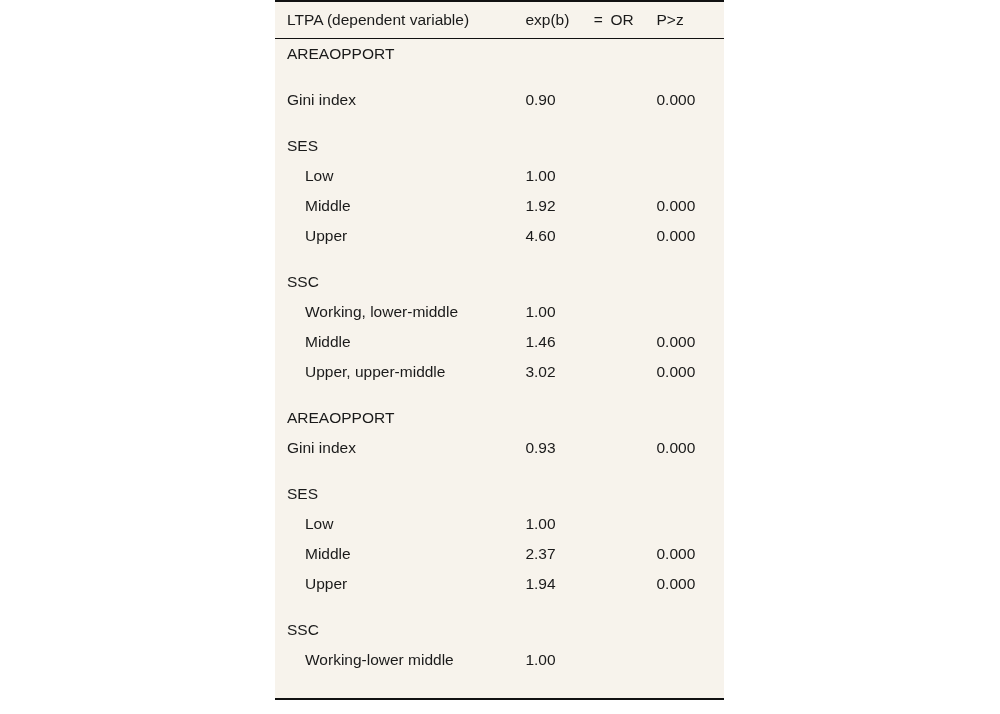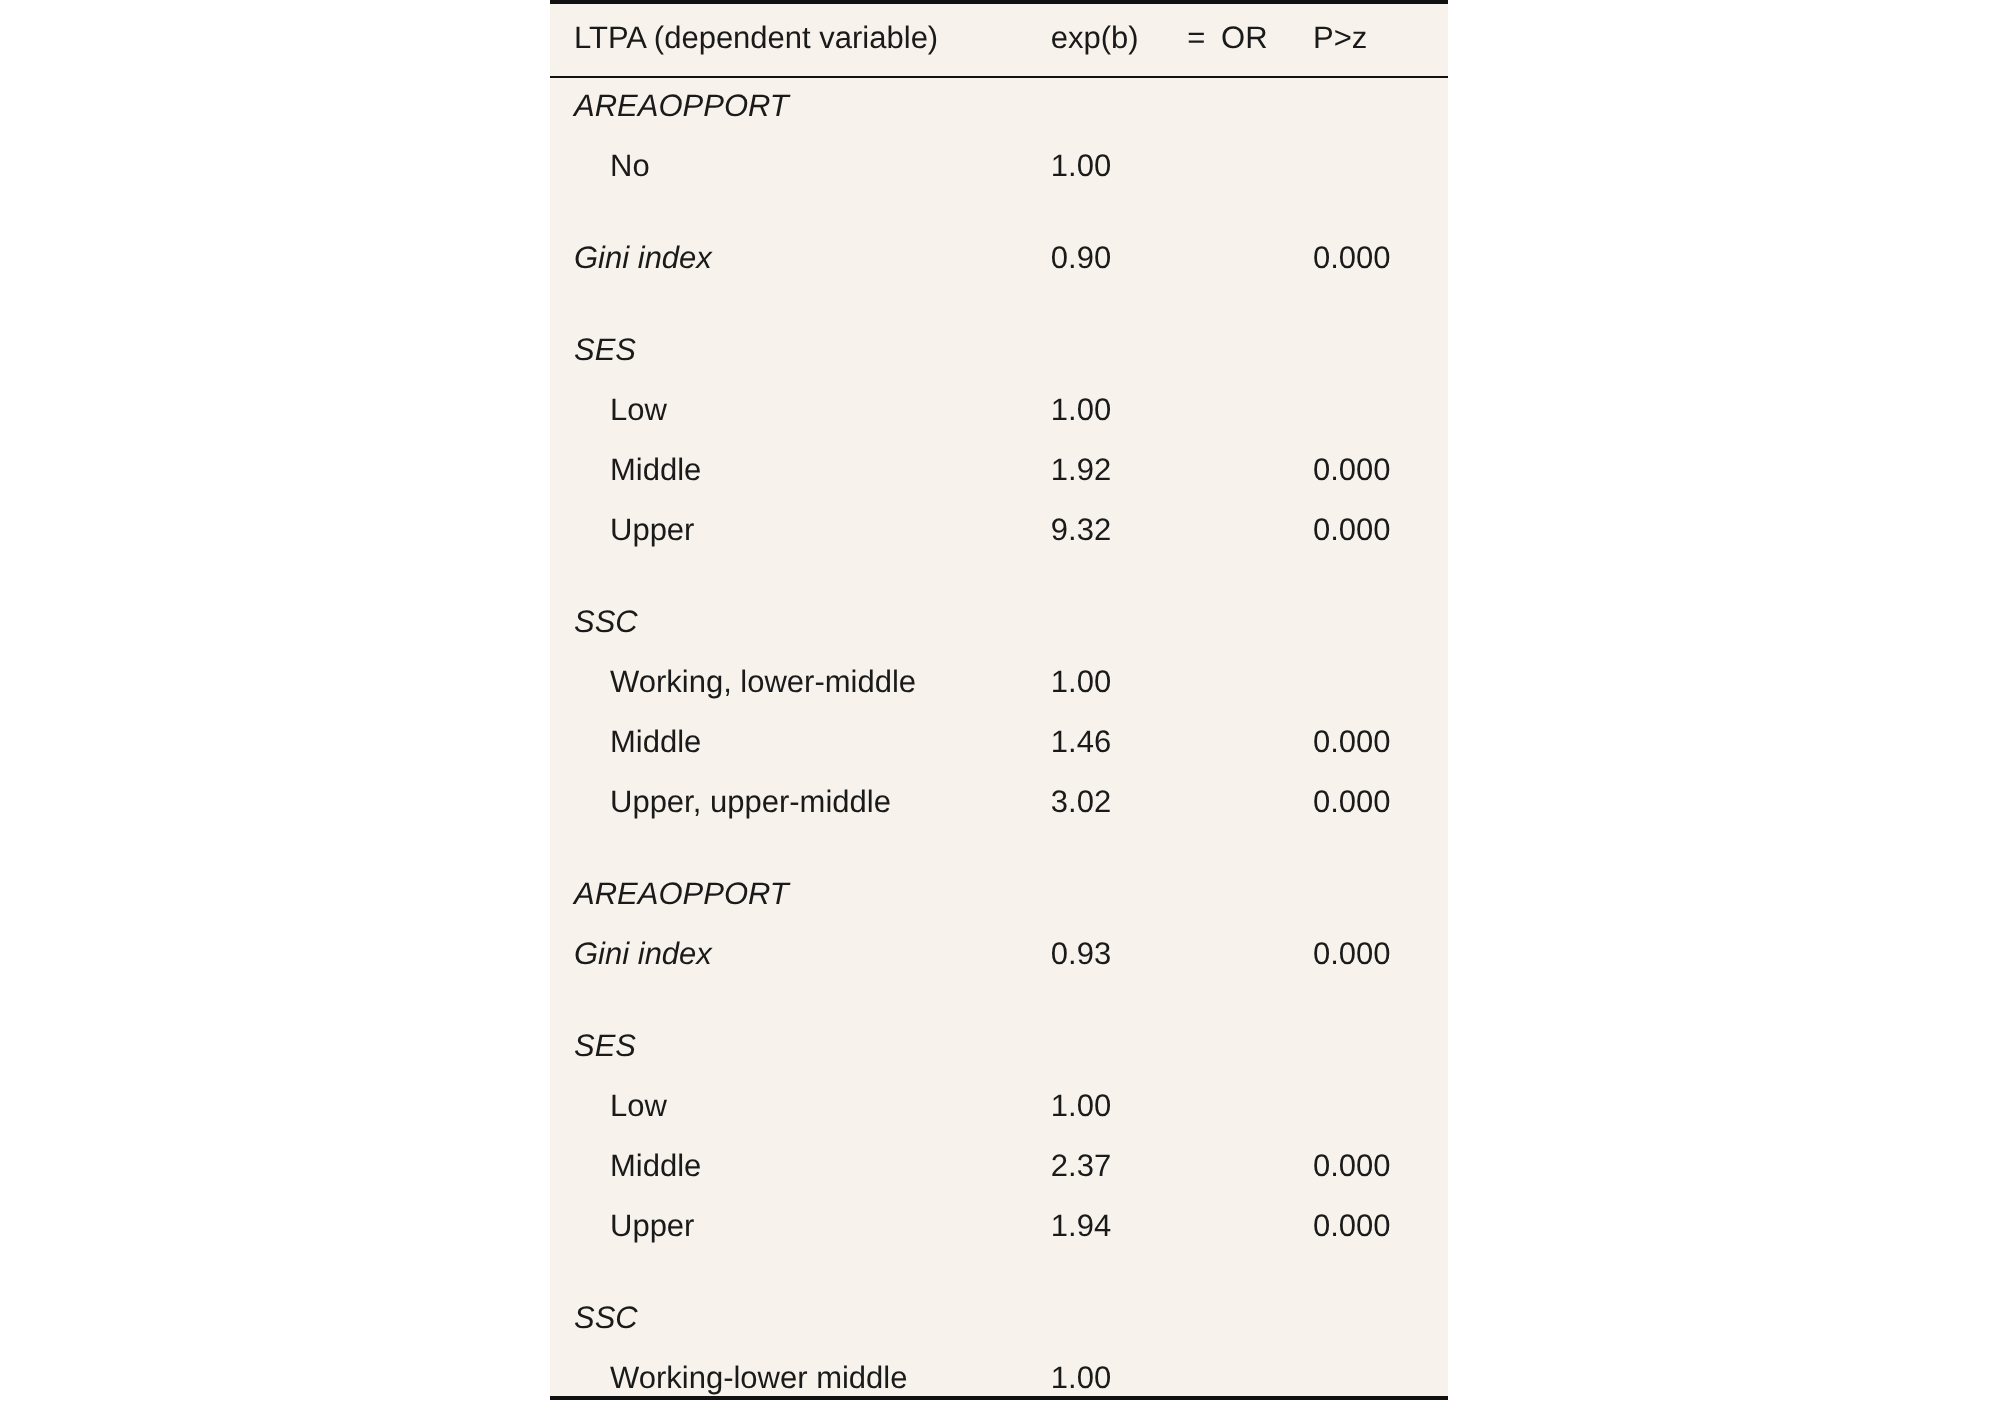--- a/index.html
+++ b/index.html
@@ -45,21 +45,20 @@
     padding-bottom: 9px;
     font-size: 15.5px;
   }
   .col-var   { width: 232px; padding-left: 12px !important; }
   .col-exp   { width: 62px; }
   .col-eq    { width: 26px; text-align: center !important; }
   .col-or    { width: 48px; text-align: left; }
   .col-p     { width: 70px; }
   .rowcell { padding-top: 6px !important; padding-bottom: 6px !important; }
   .group-label {
-    font-style: italic;
     padding-left: 12px !important;
   }
   .item-label {
     padding-left: 30px !important;
   }
   .spacer td { height: 16px; line-height: 16px; font-size: 0; }
   .bottom-rule {
     position: absolute;
     left: 275px;
     top: 698px;
@@ -84,27 +83,20 @@
         </tr>
       </thead>
       <tbody id="table-body">
           <tr>
             <td class="rowcell col-var group-label">AREAOPPORT</td>
             <td class="rowcell col-exp"></td>
             <td class="rowcell col-eq"></td>
             <td class="rowcell col-or"></td>
             <td class="rowcell col-p"></td>
           </tr>
-          <tr>
-            <td class="rowcell col-var item-label">No</td>
-            <td class="rowcell col-exp">1.00</td>
-            <td class="rowcell col-eq"></td>
-            <td class="rowcell col-or"></td>
-            <td class="rowcell col-p"></td>
-          </tr>
           <tr class="spacer">
             <td colspan="5"></td>
           </tr>
           <tr>
             <td class="rowcell col-var group-label">Gini index</td>
             <td class="rowcell col-exp">0.90</td>
             <td class="rowcell col-eq"></td>
             <td class="rowcell col-or"></td>
             <td class="rowcell col-p">0.000</td>
           </tr>
@@ -127,21 +119,21 @@
           </tr>
           <tr>
             <td class="rowcell col-var item-label">Middle</td>
             <td class="rowcell col-exp">1.92</td>
             <td class="rowcell col-eq"></td>
             <td class="rowcell col-or"></td>
             <td class="rowcell col-p">0.000</td>
           </tr>
           <tr>
             <td class="rowcell col-var item-label">Upper</td>
-            <td class="rowcell col-exp">9.32</td>
+            <td class="rowcell col-exp">4.60</td>
             <td class="rowcell col-eq"></td>
             <td class="rowcell col-or"></td>
             <td class="rowcell col-p">0.000</td>
           </tr>
           <tr class="spacer">
             <td colspan="5"></td>
           </tr>
           <tr>
             <td class="rowcell col-var group-label">SSC</td>
             <td class="rowcell col-exp"></td>

